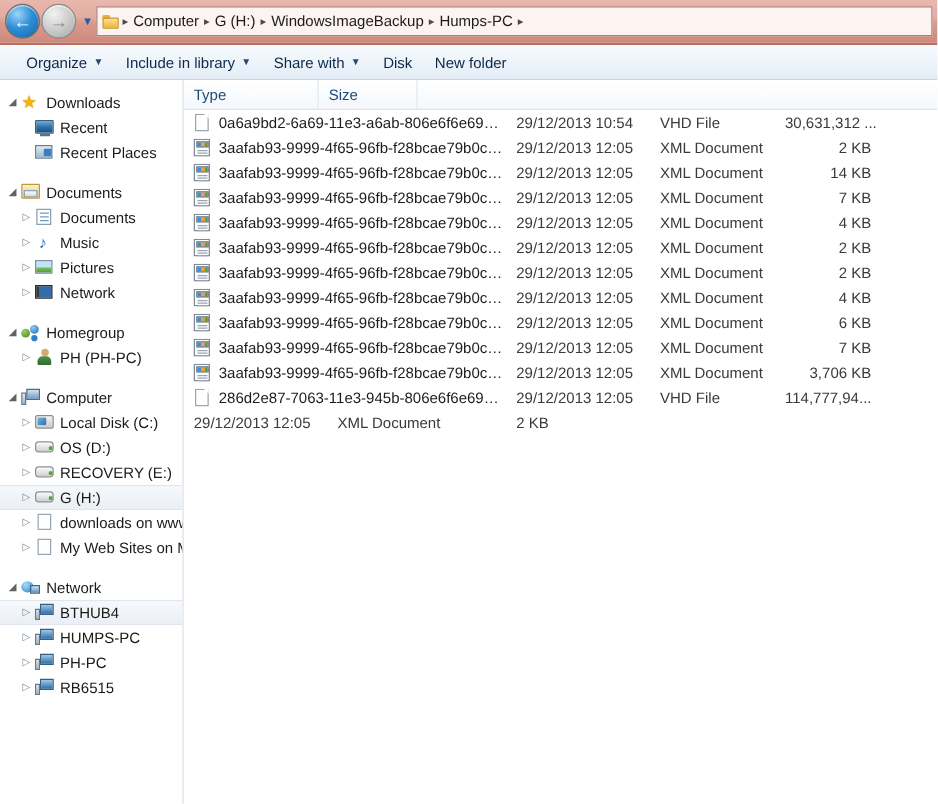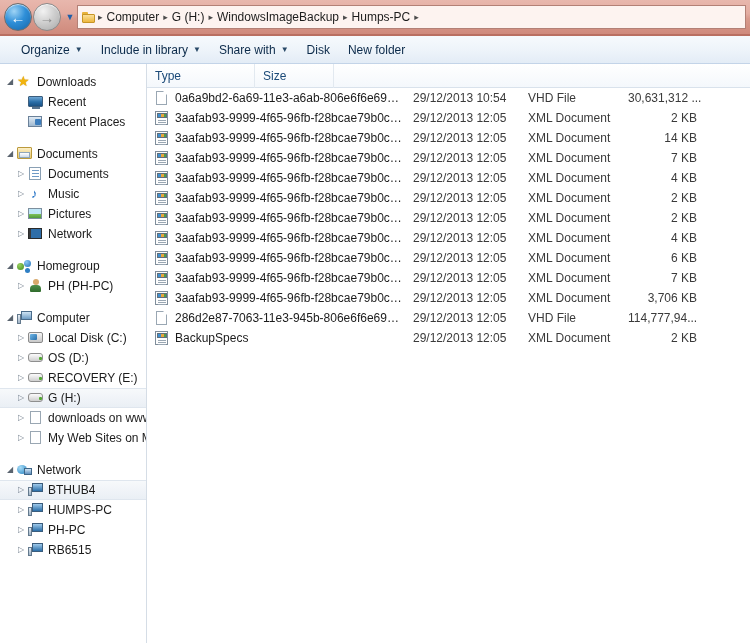--- a/index.html
+++ b/index.html
@@ -917,25 +917,19 @@
             <span class="fileicon">
               <span class="fi-blank"></span>
             </span>
             <span class="fname">286d2e87-7063-11e3-945b-806e6f6e6963....</span>
           </div>
           <div class="cell c-date">29/12/2013 12:05</div>
           <div class="cell c-type">VHD File</div>
           <div class="cell c-size">114,777,94...</div>
         </div>
         <div class="row">
-          <div class="cell c-name">
-            <span class="fileicon">
-              <span class="fi-xml"></span>
-            </span>
-            <span class="fname">BackupSpecs</span>
-          </div>
           <div class="cell c-date">29/12/2013 12:05</div>
           <div class="cell c-type">XML Document</div>
           <div class="cell c-size">2 KB</div>
         </div>
       </div>
   </div>
 </div>
 
 </body></html>

